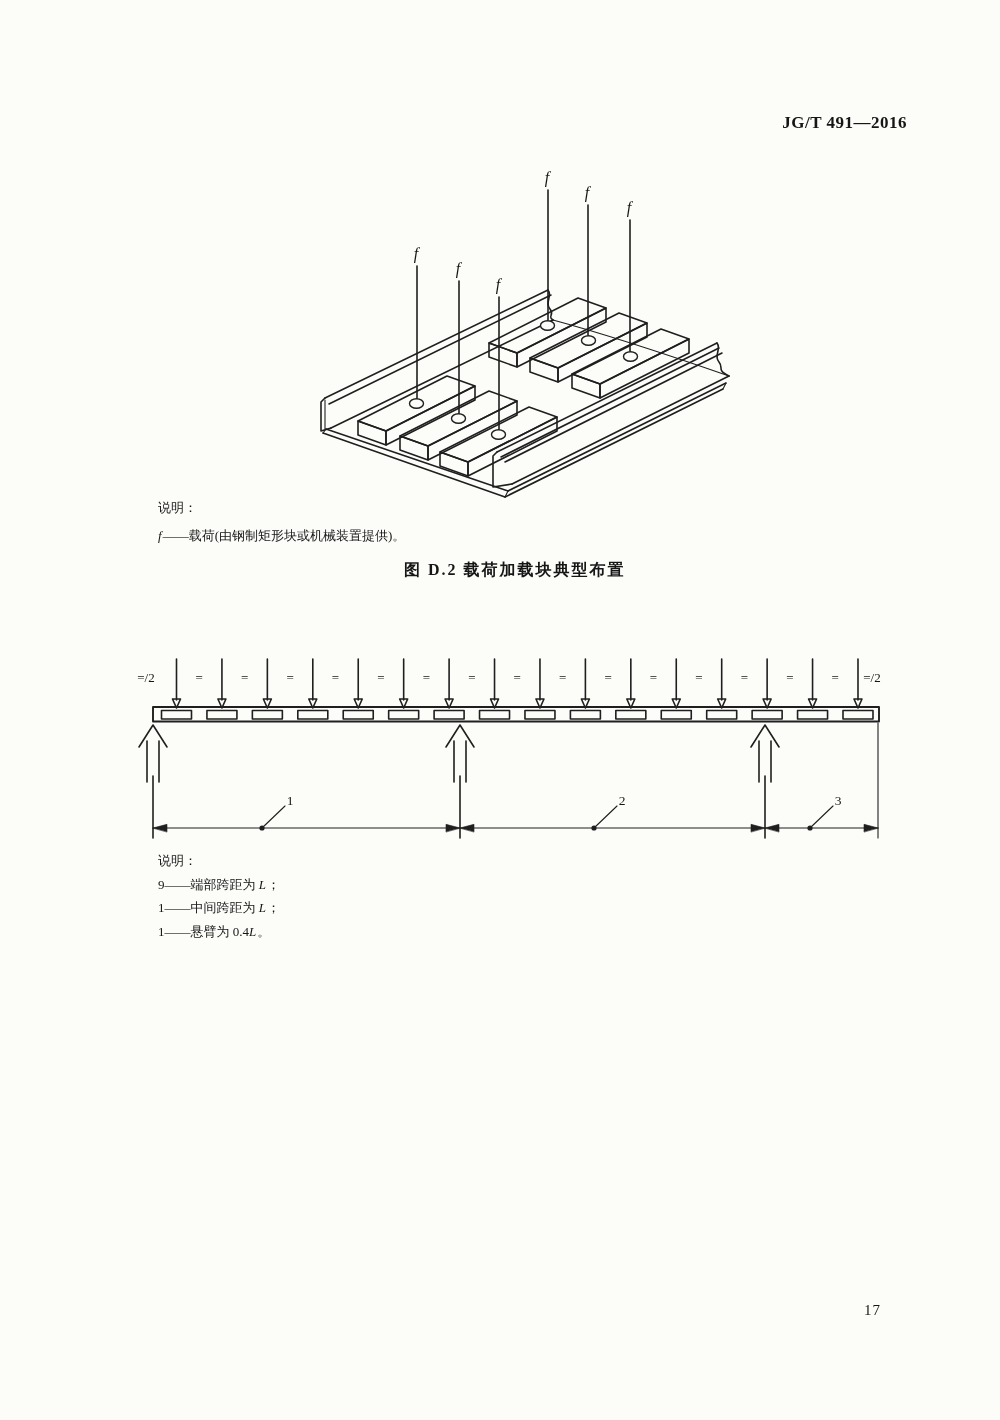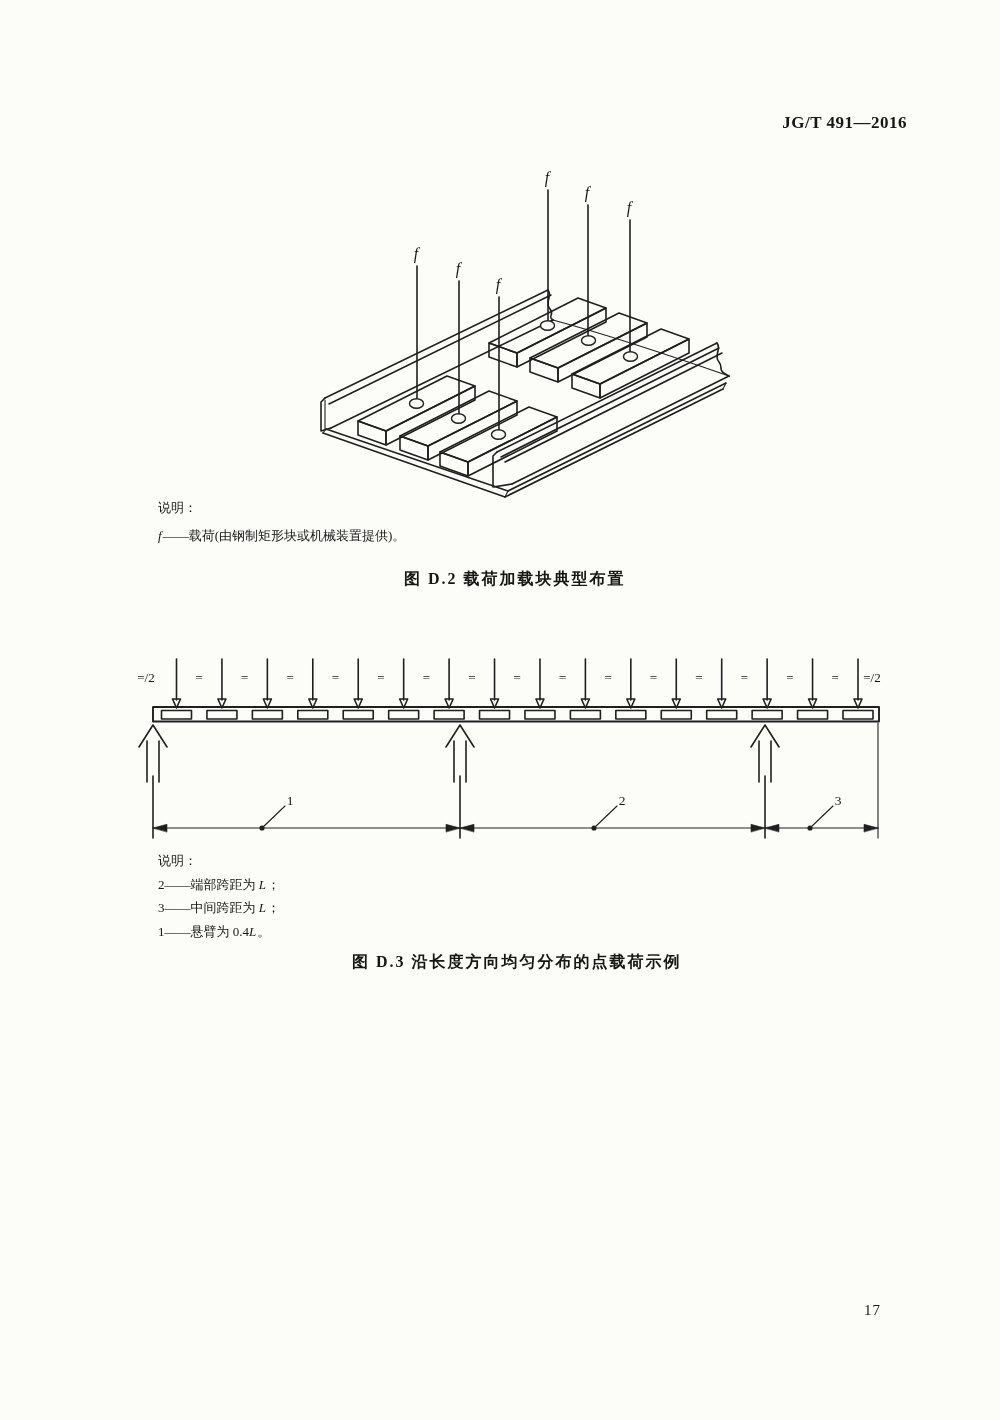--- a/index.html
+++ b/index.html
@@ -13,21 +13,21 @@
   .header{
     position:absolute;top:113px;right:93px;
     font-size:17px;font-weight:bold;letter-spacing:.5px;
   }
   .legend{position:absolute;font-size:13px;}
   #legend-d2{left:158px;top:499px;}
   #legend-d2 .t{margin-bottom:10px;}
   #legend-d3{left:158px;top:849px;line-height:23.5px;}
   .legend em{font-style:italic;padding-right:1px;}
   .caption{position:absolute;font-weight:bold;font-size:16px;letter-spacing:2px;}
-  #caption-d2{left:404px;top:560px;margin-top:9px;}
+  #caption-d2{left:404px;top:560px;}
   #caption-d3{left:352px;top:952px;}
   .pagenum{position:absolute;left:864px;top:1302px;font-size:15px;letter-spacing:1px;text-align:right;}
   
   .line-art path,.line-art line,.line-art rect{fill:none;stroke:#1f1f1f;stroke-width:1.6;stroke-linecap:round;stroke-linejoin:round;}
   .thin{stroke-width:1.1 !important;}
   text{font-family:"Liberation Serif","DejaVu Serif",serif;fill:#161616;}
   .eq{font-size:13px;}
   .dimnum{font-size:13.5px;}
   .flabel{font-size:16px;font-style:italic;}
 </style>
@@ -215,21 +215,20 @@
 
   <div class="legend" id="legend-d2">
     <div class="t">说明：</div>
     <div><em>f</em><span>——载荷(由钢制矩形块或机械装置提供)。</span></div>
   </div>
 
   <div class="caption" id="caption-d2">图 D.2  载荷加载块典型布置</div>
 
   <div class="legend" id="legend-d3">
     <div>说明：</div>
-    <div><span>2——端部跨距为 </span><em>L</em><span>；</span></div>
-    <div><span>3——中间跨距为 </span><em>L</em><span>；</span></div>
+    <div><span>9——端部跨距为 </span><em>L</em><span>；</span></div>
+    <div><span>1——中间跨距为 </span><em>L</em><span>；</span></div>
     <div><span>1——悬臂为 0.4</span><em>L</em><span>。</span></div>
   </div>
 
-  <div class="caption" id="caption-d3">图 D.3  沿长度方向均匀分布的点载荷示例</div>
 
   <div class="pagenum">17</div>
 </div>
 
 </body></html>

